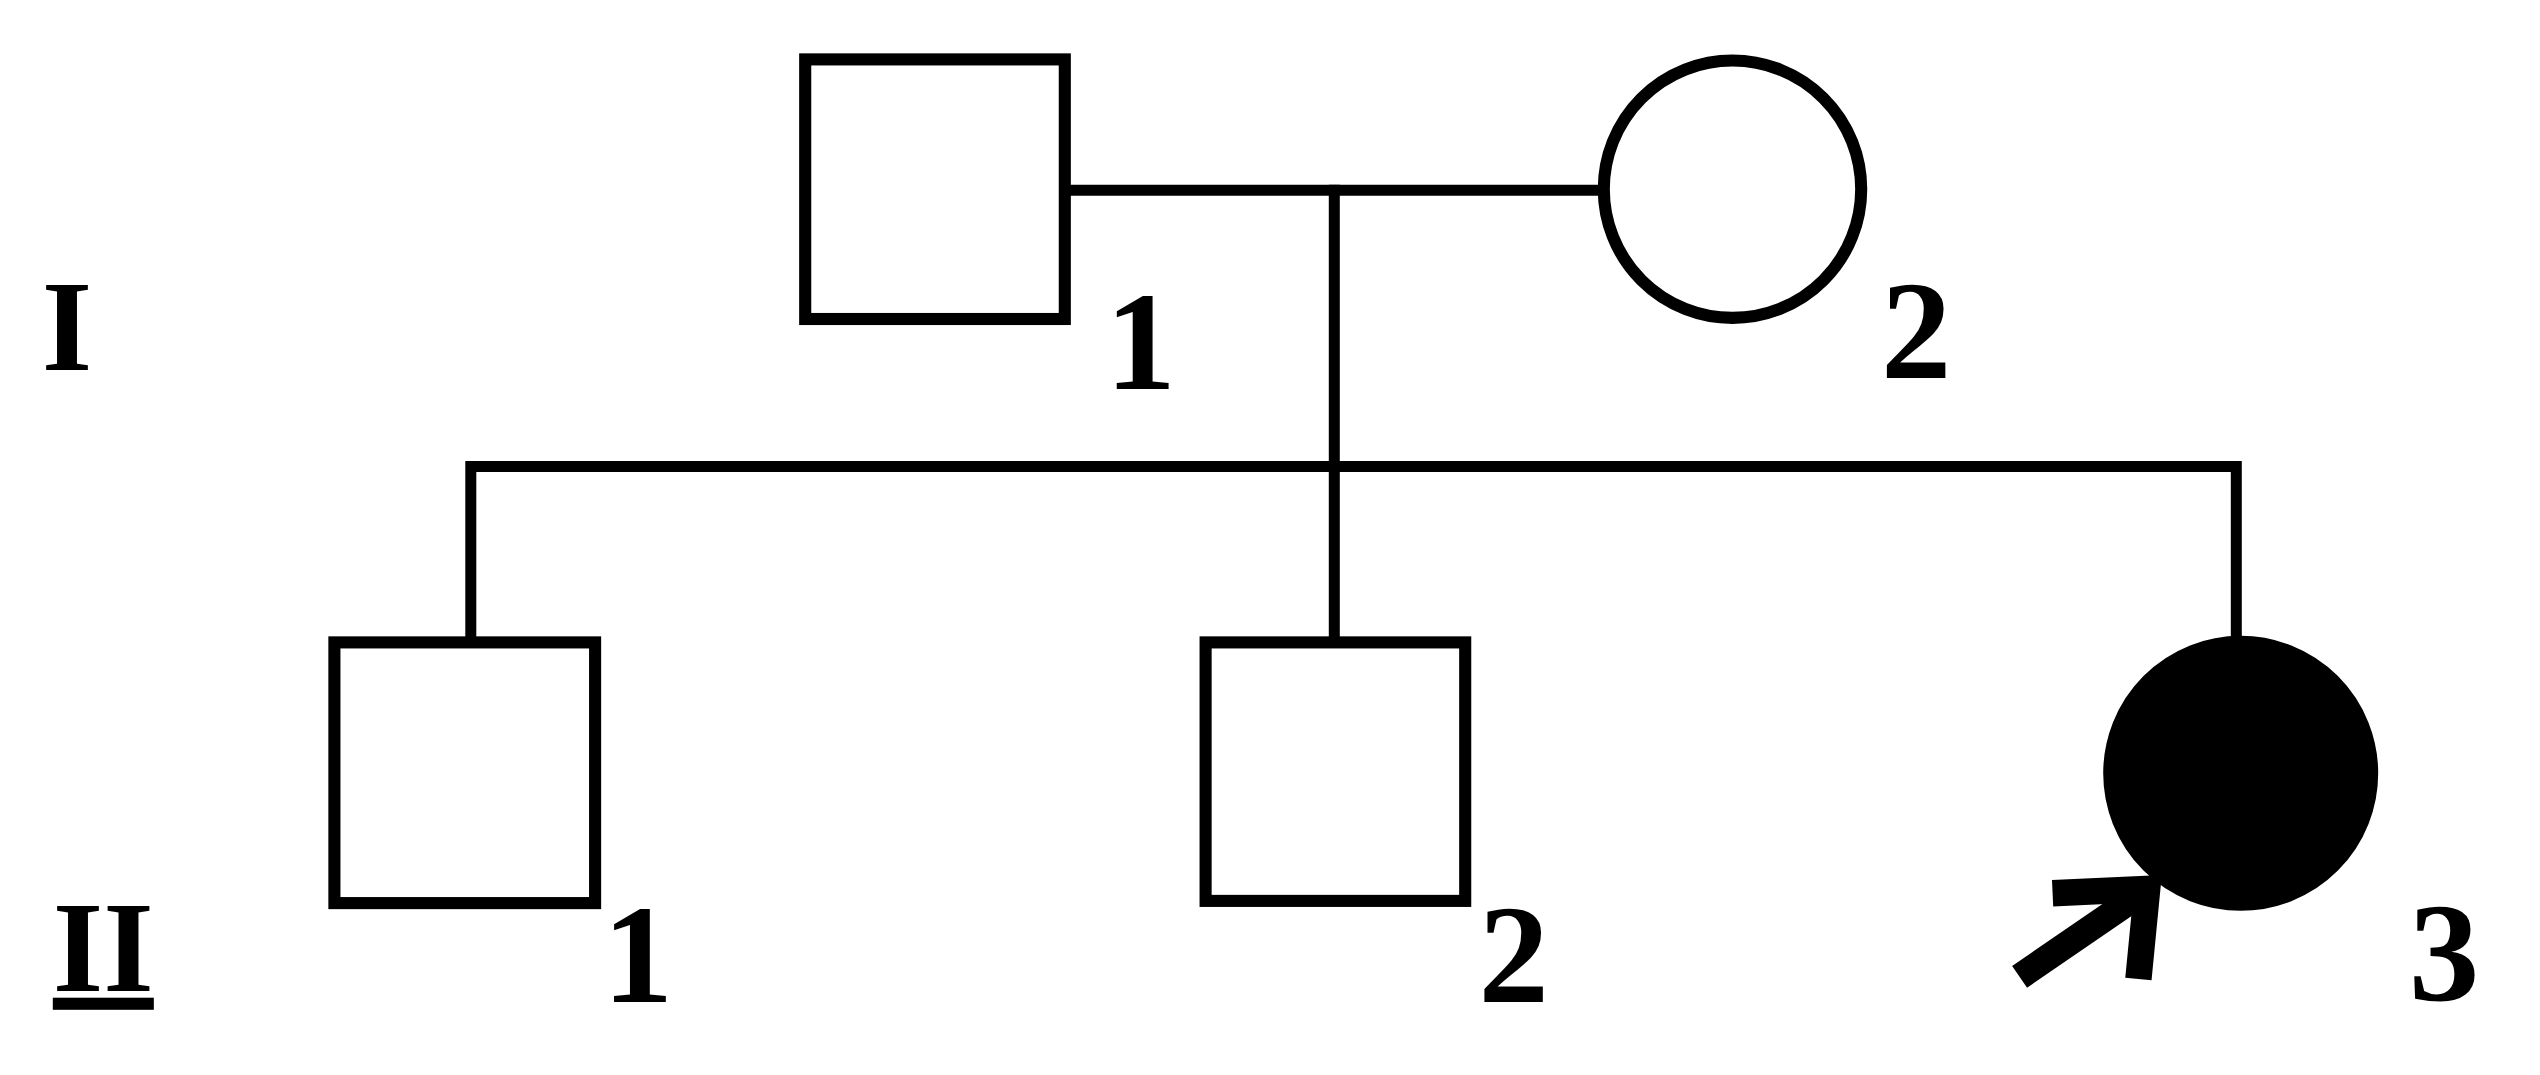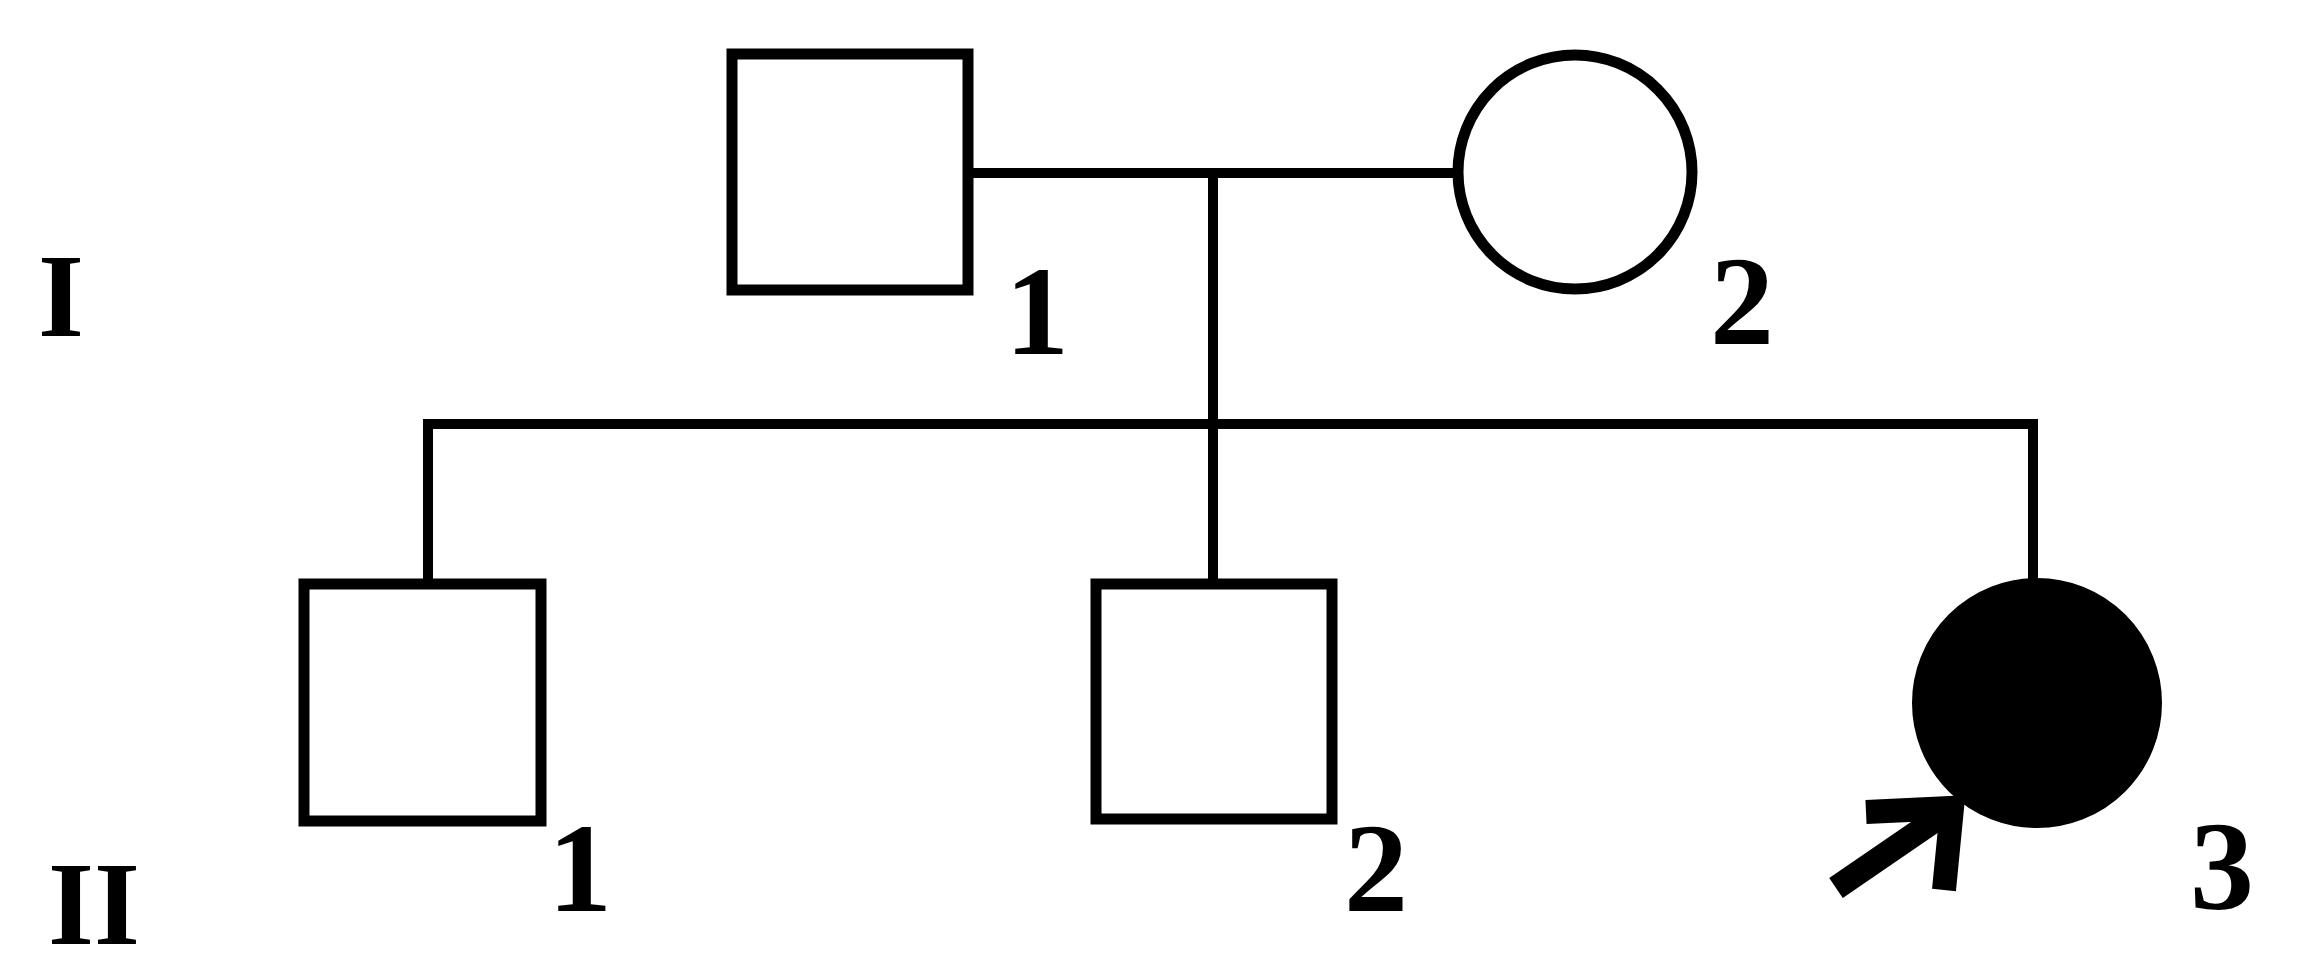--- a/index.html
+++ b/index.html
@@ -36,21 +36,21 @@
     white-space: nowrap;
     user-select: none;
   }
   .gen-label {
     font-size: 118px;
   }
   .indiv-label {
     font-size: 128px;
   }
   #gen-label-I   { left: 38px;   top: 238px; }
-  #gen-label-II  { left: 48px;   top: 846px; }
+  #gen-label-II  { left: 48px;   top: 803px; text-decoration: underline; }
   #label-i-1     { left: 1005px; top: 247px; }
   #label-i-2     { left: 1710px; top: 237px; }
   #label-ii-1    { left: 548px;  top: 804px; }
   #label-ii-2    { left: 1344px; top: 804px; }
   #label-ii-3    { left: 2190px; top: 802px; }
 </style>
 </head>
 <body>
 
 <div id="pedigree-root">

